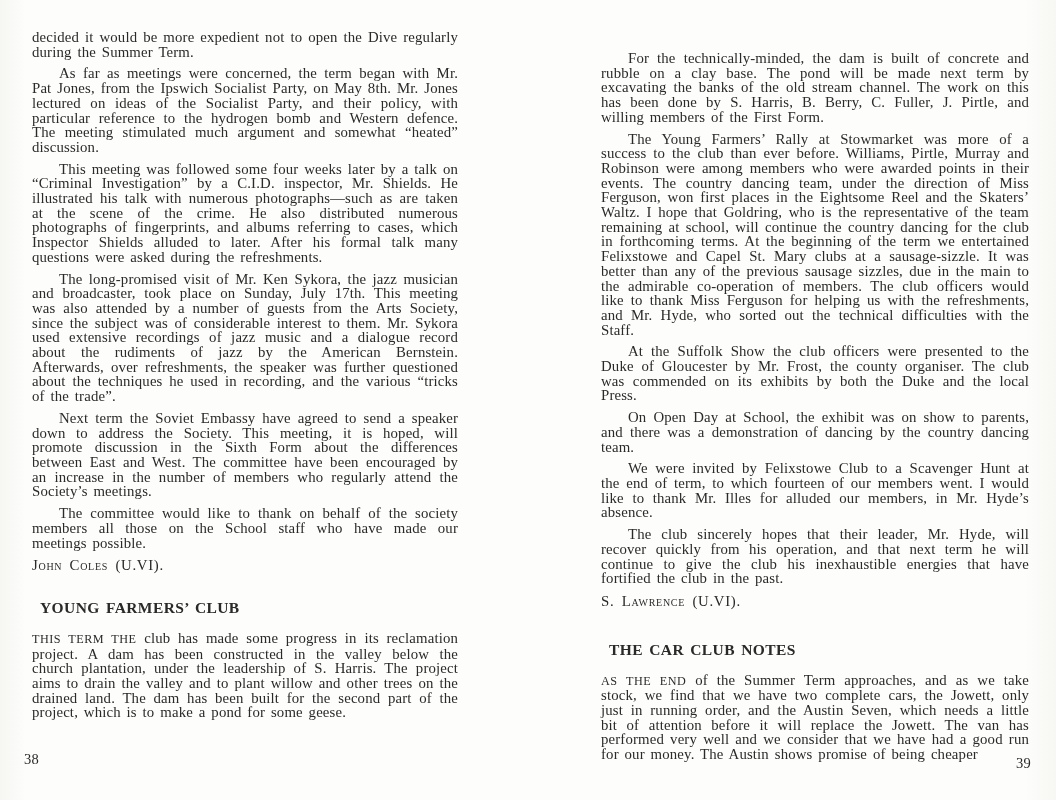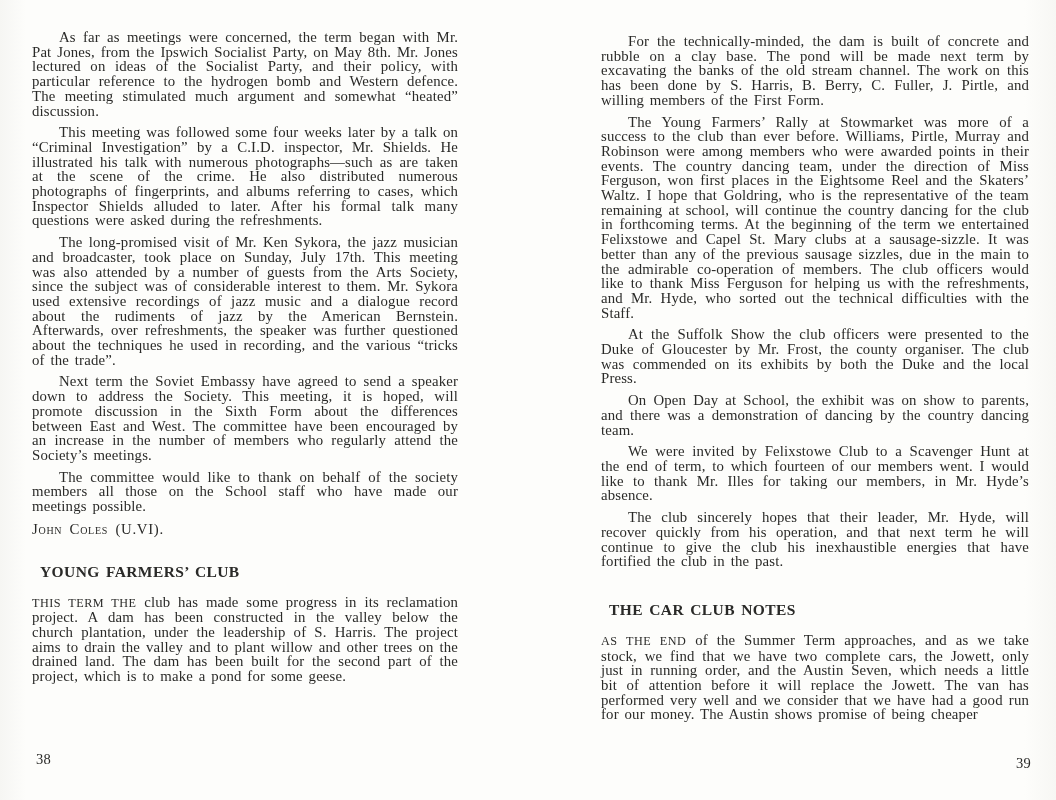--- a/index.html
+++ b/index.html
@@ -12,21 +12,21 @@
     background: linear-gradient(90deg, #f6f6f3 0%, #fdfdfb 2.5%, #fdfdfb 97%, #f7f7f4 100%);
     font-family: "Liberation Serif", "DejaVu Serif", serif;
     font-size: 14.8px;
     line-height: 14.7px;
     color: #2a2a28;
     word-spacing: 2px;
     letter-spacing: 0.15px;
   }
   .col { position: absolute; }
   .col-left  { left: 32px;  top: 30px; width: 426px; }
-  .col-right { left: 601px; top: 34px; width: 428px; }
+  .col-right { left: 601px; top: 51px; width: 428px; }
   .para {
     margin: 0 0 7px 0;
     text-align: justify;
     text-indent: 27px;
   }
   .para.no-indent { text-indent: 0; }
   .signature {
     margin: 8px 0 0 0;
     padding-right: 38px;
     font-variant: small-caps;
@@ -45,47 +45,49 @@
   .heading.right-pg { margin-top: 32px; }
   .lead-caps {
     font-size: 12.2px;
     letter-spacing: 0.5px;
   }
   .pagenum {
     position: absolute;
     font-size: 14.5px;
     color: #2a2a28;
   }
-  #pn-left  { left: 36px;  top: 752px; text-align: center; }
+  #pn-left  { left: 24px;  top: 752px; text-align: center; }
   #pn-right { left: 1016px; top: 756px; }
 </style>
 </head>
 <body>
 
 <div class="spread">
 
   <div class="col col-left">
+    <p class="para no-indent">decided it would be more expedient not to open the Dive regularly during the Summer Term.</p>
     <p class="para">As far as meetings were concerned, the term began with Mr. Pat Jones, from the Ipswich Socialist Party, on May 8th. Mr. Jones lectured on ideas of the Socialist Party, and their policy, with particular reference to the hydrogen bomb and Western defence. The meeting stimulated much argument and somewhat “heated” discussion.</p>
     <p class="para">This meeting was followed some four weeks later by a talk on “Criminal Investigation” by a C.I.D. inspector, Mr. Shields. He illustrated his talk with numerous photographs—such as are taken at the scene of the crime. He also distributed numerous photographs of fingerprints, and albums referring to cases, which Inspector Shields alluded to later. After his formal talk many questions were asked during the refreshments.</p>
     <p class="para">The long-promised visit of Mr. Ken Sykora, the jazz musician and broadcaster, took place on Sunday, July 17th. This meeting was also attended by a number of guests from the Arts Society, since the subject was of considerable interest to them. Mr. Sykora used extensive recordings of jazz music and a dialogue record about the rudiments of jazz by the American Bernstein. Afterwards, over refreshments, the speaker was further questioned about the techniques he used in recording, and the various “tricks of the trade”.</p>
     <p class="para">Next term the Soviet Embassy have agreed to send a speaker down to address the Society. This meeting, it is hoped, will promote discussion in the Sixth Form about the differences between East and West. The committee have been encouraged by an increase in the number of members who regularly attend the Society’s meetings.</p>
     <p class="para">The committee would like to thank on behalf of the society members all those on the School staff who have made our meetings possible.</p>
     <p class="signature">John Coles (U.VI).</p>
 
     <h2 class="heading">YOUNG FARMERS’ CLUB</h2>
     <p class="para no-indent"><span class="lead-caps">THIS TERM THE</span> <span>club has made some progress in its reclamation project.  A dam has been constructed in the valley below the church plantation, under the leadership of S. Harris.  The project aims to drain the valley and to plant willow and other trees on the drained land.  The dam has been built for the second part of the project, which is to make a pond for some geese.</span></p>
   </div>
 
   <div class="col col-right">
     <p class="para">For the technically-minded, the dam is built of concrete and rubble on a clay base. The pond will be made next term by excavating the banks of the old stream channel. The work on this has been done by S. Harris, B. Berry, C. Fuller, J. Pirtle, and willing members of the First Form.</p>
     <p class="para">The Young Farmers’ Rally at Stowmarket was more of a success to the club than ever before. Williams, Pirtle, Murray and Robinson were among members who were awarded points in their events. The country dancing team, under the direction of Miss Ferguson, won first places in the Eightsome Reel and the Skaters’ Waltz. I hope that Goldring, who is the representative of the team remaining at school, will continue the country dancing for the club in forthcoming terms. At the beginning of the term we entertained Felixstowe and Capel St. Mary clubs at a sausage-sizzle. It was better than any of the previous sausage sizzles, due in the main to the admirable co-operation of members. The club officers would like to thank Miss Ferguson for helping us with the refreshments, and Mr. Hyde, who sorted out the technical difficulties with the Staff.</p>
     <p class="para">At the Suffolk Show the club officers were presented to the Duke of Gloucester by Mr. Frost, the county organiser. The club was commended on its exhibits by both the Duke and the local Press.</p>
     <p class="para">On Open Day at School, the exhibit was on show to parents, and there was a demonstration of dancing by the country dancing team.</p>
-    <p class="para">We were invited by Felixstowe Club to a Scavenger Hunt at the end of term, to which fourteen of our members went. I would like to thank Mr. Illes for taking our members, in Mr. Hyde’s absence.</p>
+    <p class="para">We were invited by Felixstowe Club to a Scavenger Hunt at the end of term, to which fourteen of our members went. I would like to thank Mr. Illes for alluded our members, in Mr. Hyde’s absence.</p>
     <p class="para">The club sincerely hopes that their leader, Mr. Hyde, will recover quickly from his operation, and that next term he will continue to give the club his inexhaustible energies that have fortified the club in the past.</p>
+    <p class="signature right-pg">S. Lawrence (U.VI).</p>
 
     <h2 class="heading right-pg">THE CAR CLUB NOTES</h2>
     <p class="para no-indent"><span class="lead-caps">AS THE END</span> <span>of the Summer Term approaches, and as we take stock, we find that we have two complete cars, the Jowett, only just in running order, and the Austin Seven, which needs a little bit of attention before it will replace the Jowett.  The van has performed very well and we consider that we have had a good run for our money.  The Austin shows promise of being cheaper</span></p>
   </div>
 
   <div class="pagenum" id="pn-left">38</div>
   <div class="pagenum" id="pn-right">39</div>
 
 </div>
 

